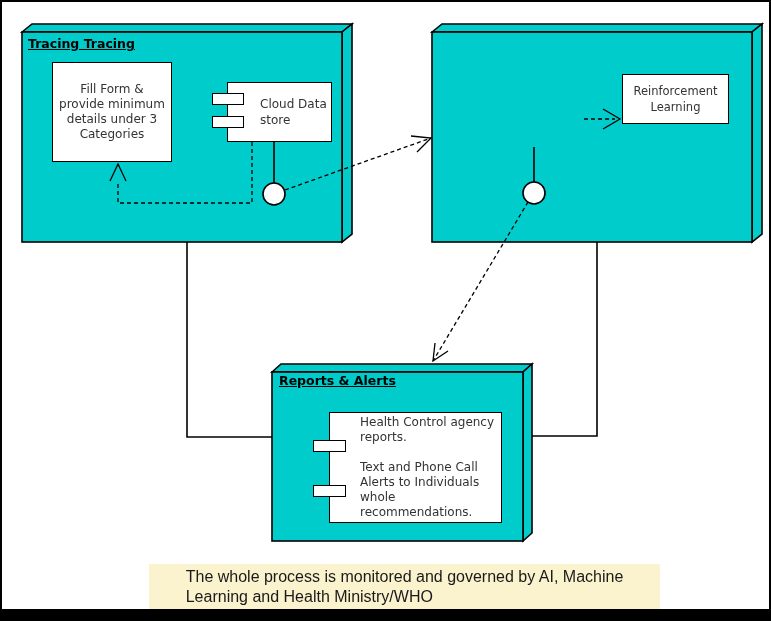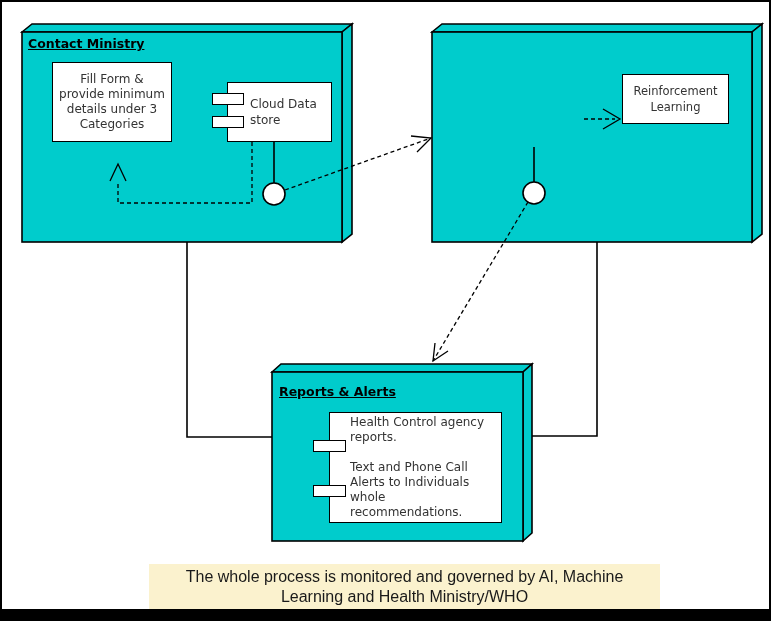--- a/index.html
+++ b/index.html
@@ -34,29 +34,29 @@
     background:#ffffff;border:1.5px solid var(--outline);
     display:flex;align-items:center;justify-content:center;
     text-align:center;color:var(--node-text);
     font-size:12px;line-height:15px;
   }
   .component{
     background:#ffffff;border:1.5px solid var(--outline);
     display:flex;align-items:center;
     color:var(--node-text);font-size:12px;line-height:16px;
   }
-  .component .comp-text{text-align:left;}
+  .component .comp-text{text-align:left;margin-left:10px;}
   .comp-tab{
     position:absolute;background:#ffffff;border:1.5px solid var(--outline);
     width:32px;height:12px;box-sizing:border-box;
   }
   .ml{white-space:pre-line;}
   .note{
     background:var(--note-fill);
-    display:flex;align-items:center;justify-content:center;text-align:center;
+    display:flex;align-items:center;justify-content:center;text-align:left;
     font-family:"Liberation Sans",sans-serif;
     font-size:16px;line-height:20px;color:#1a1a1a;
   }
   .bottom-bar{left:0;right:0;bottom:0;height:10px;background:var(--outline);}
 </style>
 </head>
 <body>
 
 <div id="canvas">
 
@@ -89,24 +89,24 @@
     <line class="dashed-line" x1="526" y1="200" x2="431" y2="359"></line>
     <polyline class="arrow-open" points="433,341 431,359 446,349"></polyline>
 
     <line class="dashed-line" x1="582" y1="117" x2="613" y2="117"></line>
     <polyline class="arrow-open" points="601,107 618,117 601,127"></polyline>
 
     <circle class="lollipop" cx="272" cy="192" r="11"></circle>
     <circle class="lollipop" cx="532" cy="191" r="11"></circle>
   </svg>
 
-  <div class="abs pkg-title" style="left:26px;top:34px;">Contact Ministry</div>
-  <div class="abs pkg-title" style="left:277px;top:382px;">Reports &amp; Alerts</div>
+  <div class="abs pkg-title" style="left:26px;top:34px;">Tracing Tracing</div>
+  <div class="abs pkg-title" style="left:277px;top:371px;">Reports &amp; Alerts</div>
 
-  <div class="abs white-node" style="left:50px;top:60px;width:120px;height:80px;">
+  <div class="abs white-node" style="left:50px;top:60px;width:120px;height:100px;">
     <div class="ml">Fill Form &amp;
 provide minimum
 details under 3
 Categories</div>
   </div>
 
   <div class="abs component" style="left:225px;top:80px;width:105px;height:60px;padding-left:22px;">
     <div class="comp-tab" style="left:-16px;top:10px;"></div>
     <div class="comp-tab" style="left:-16px;top:33px;"></div>
     <div class="comp-text ml">Cloud Data

